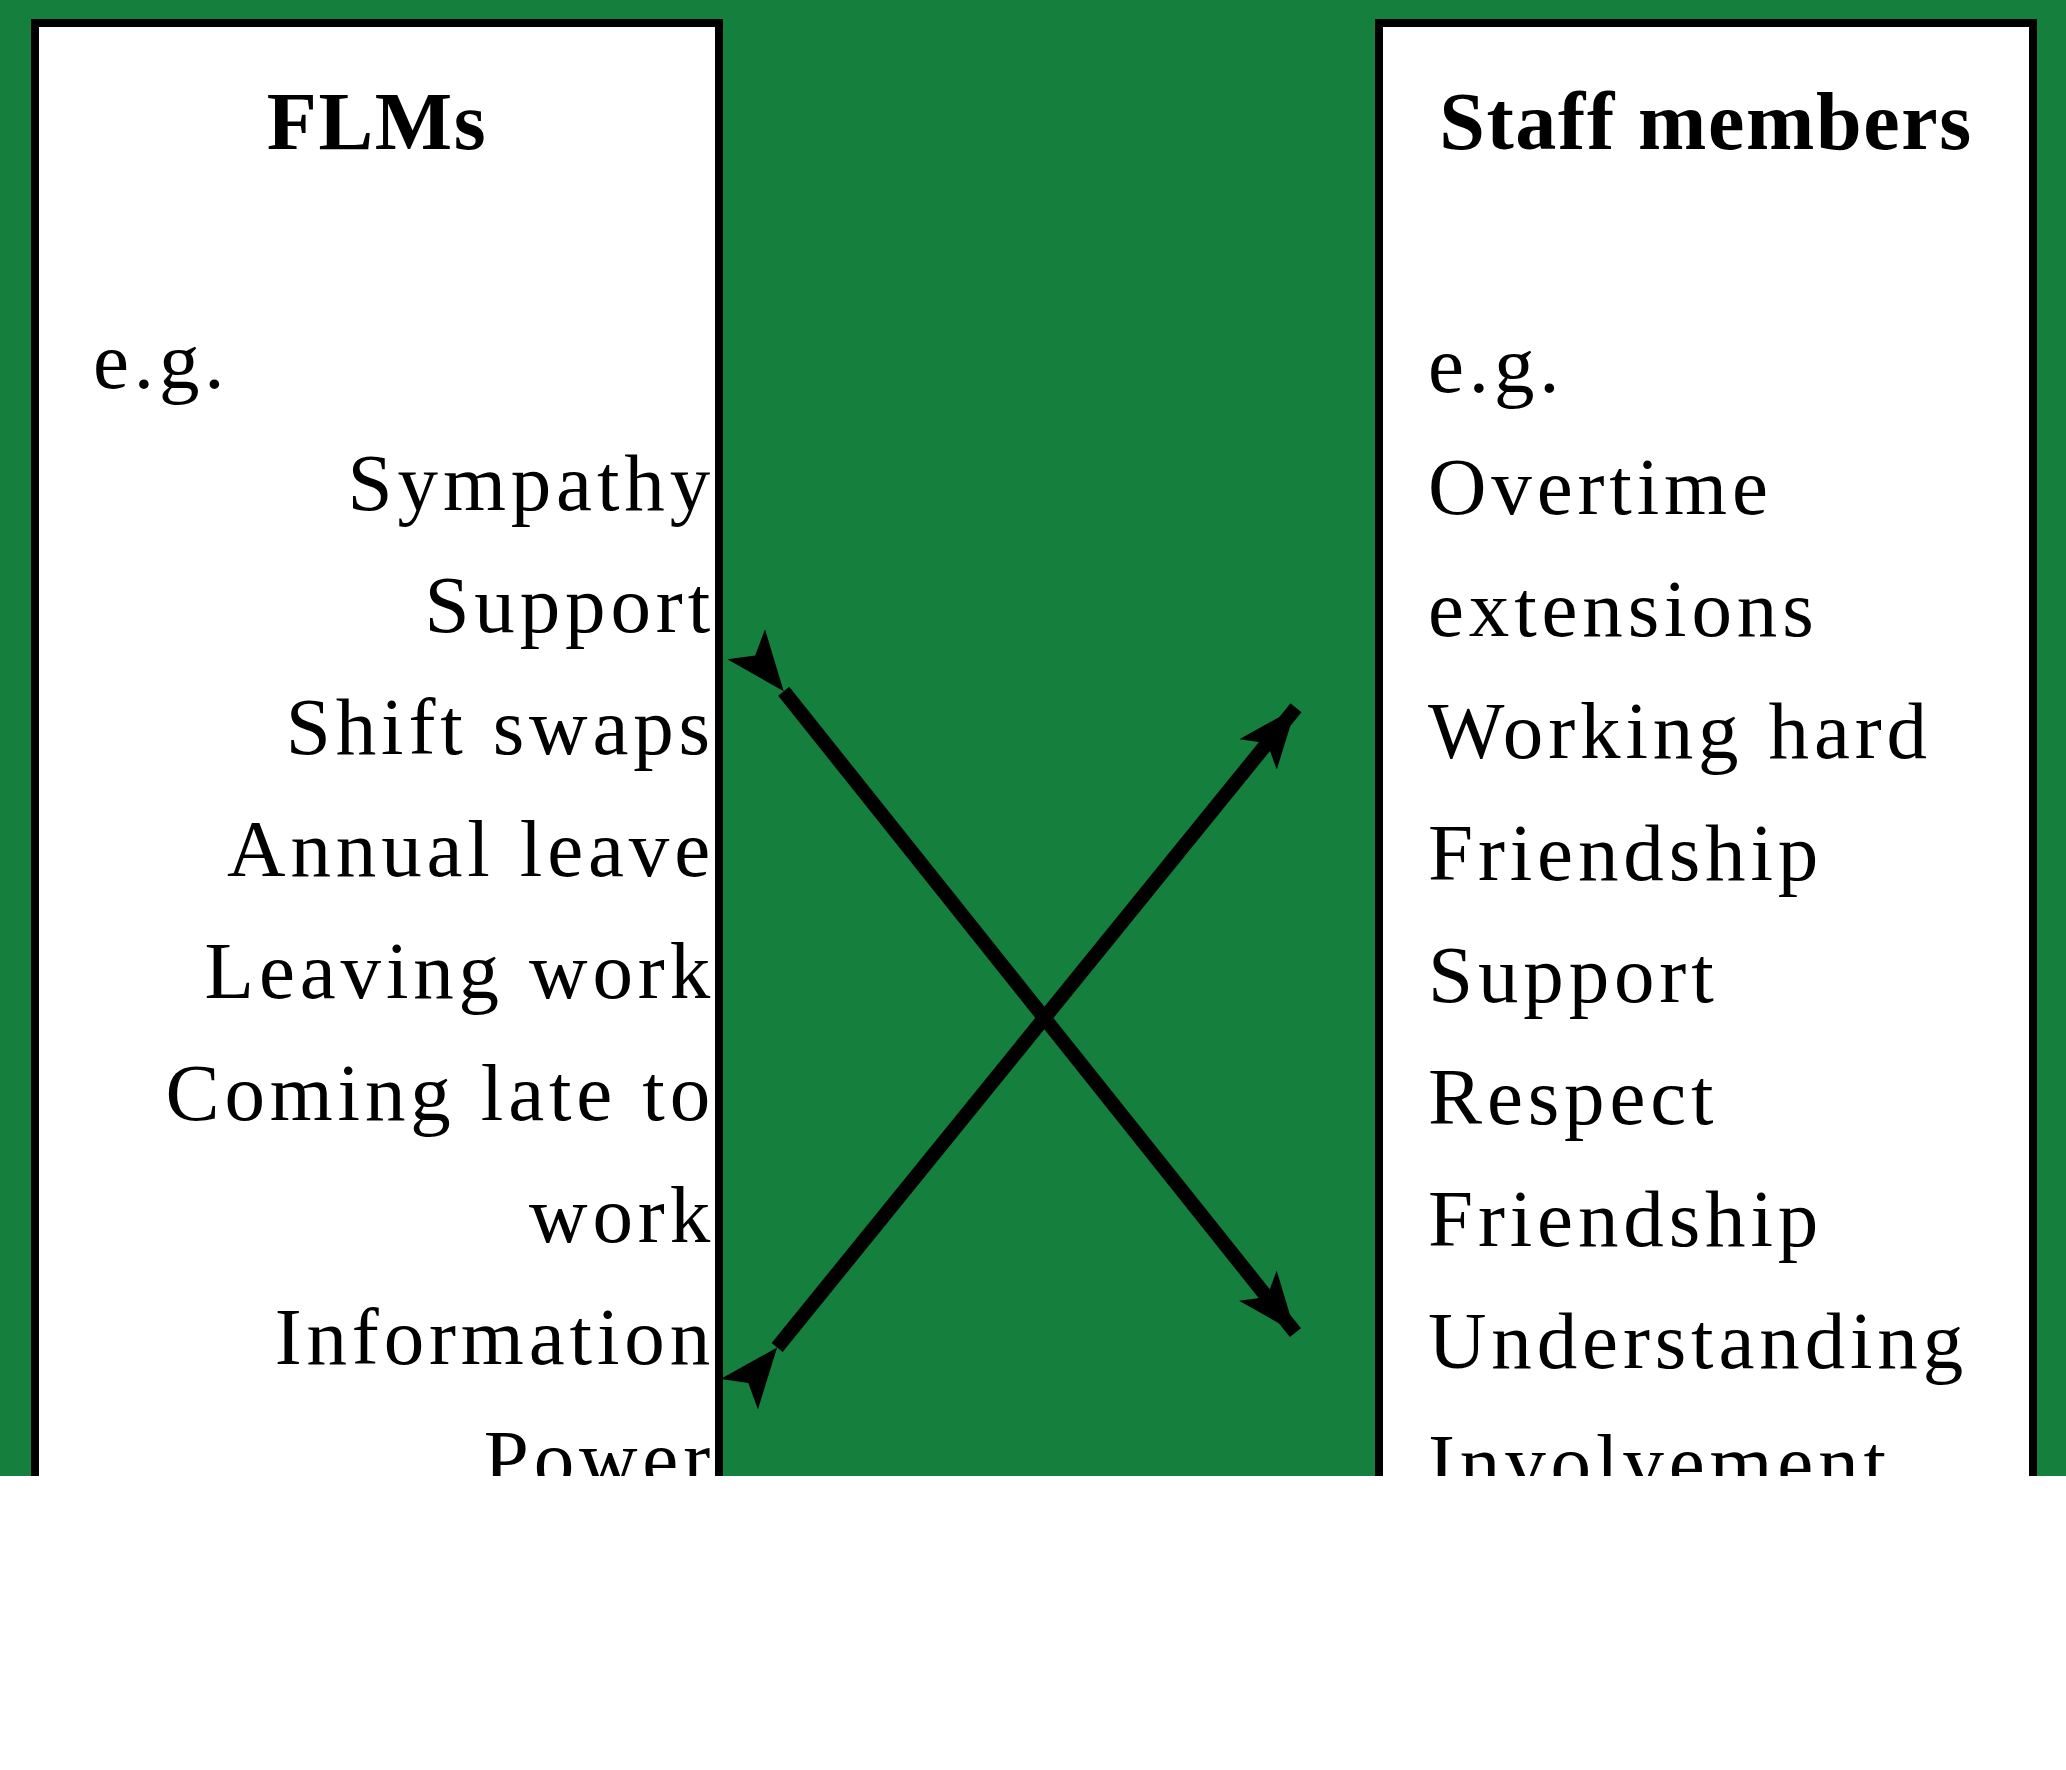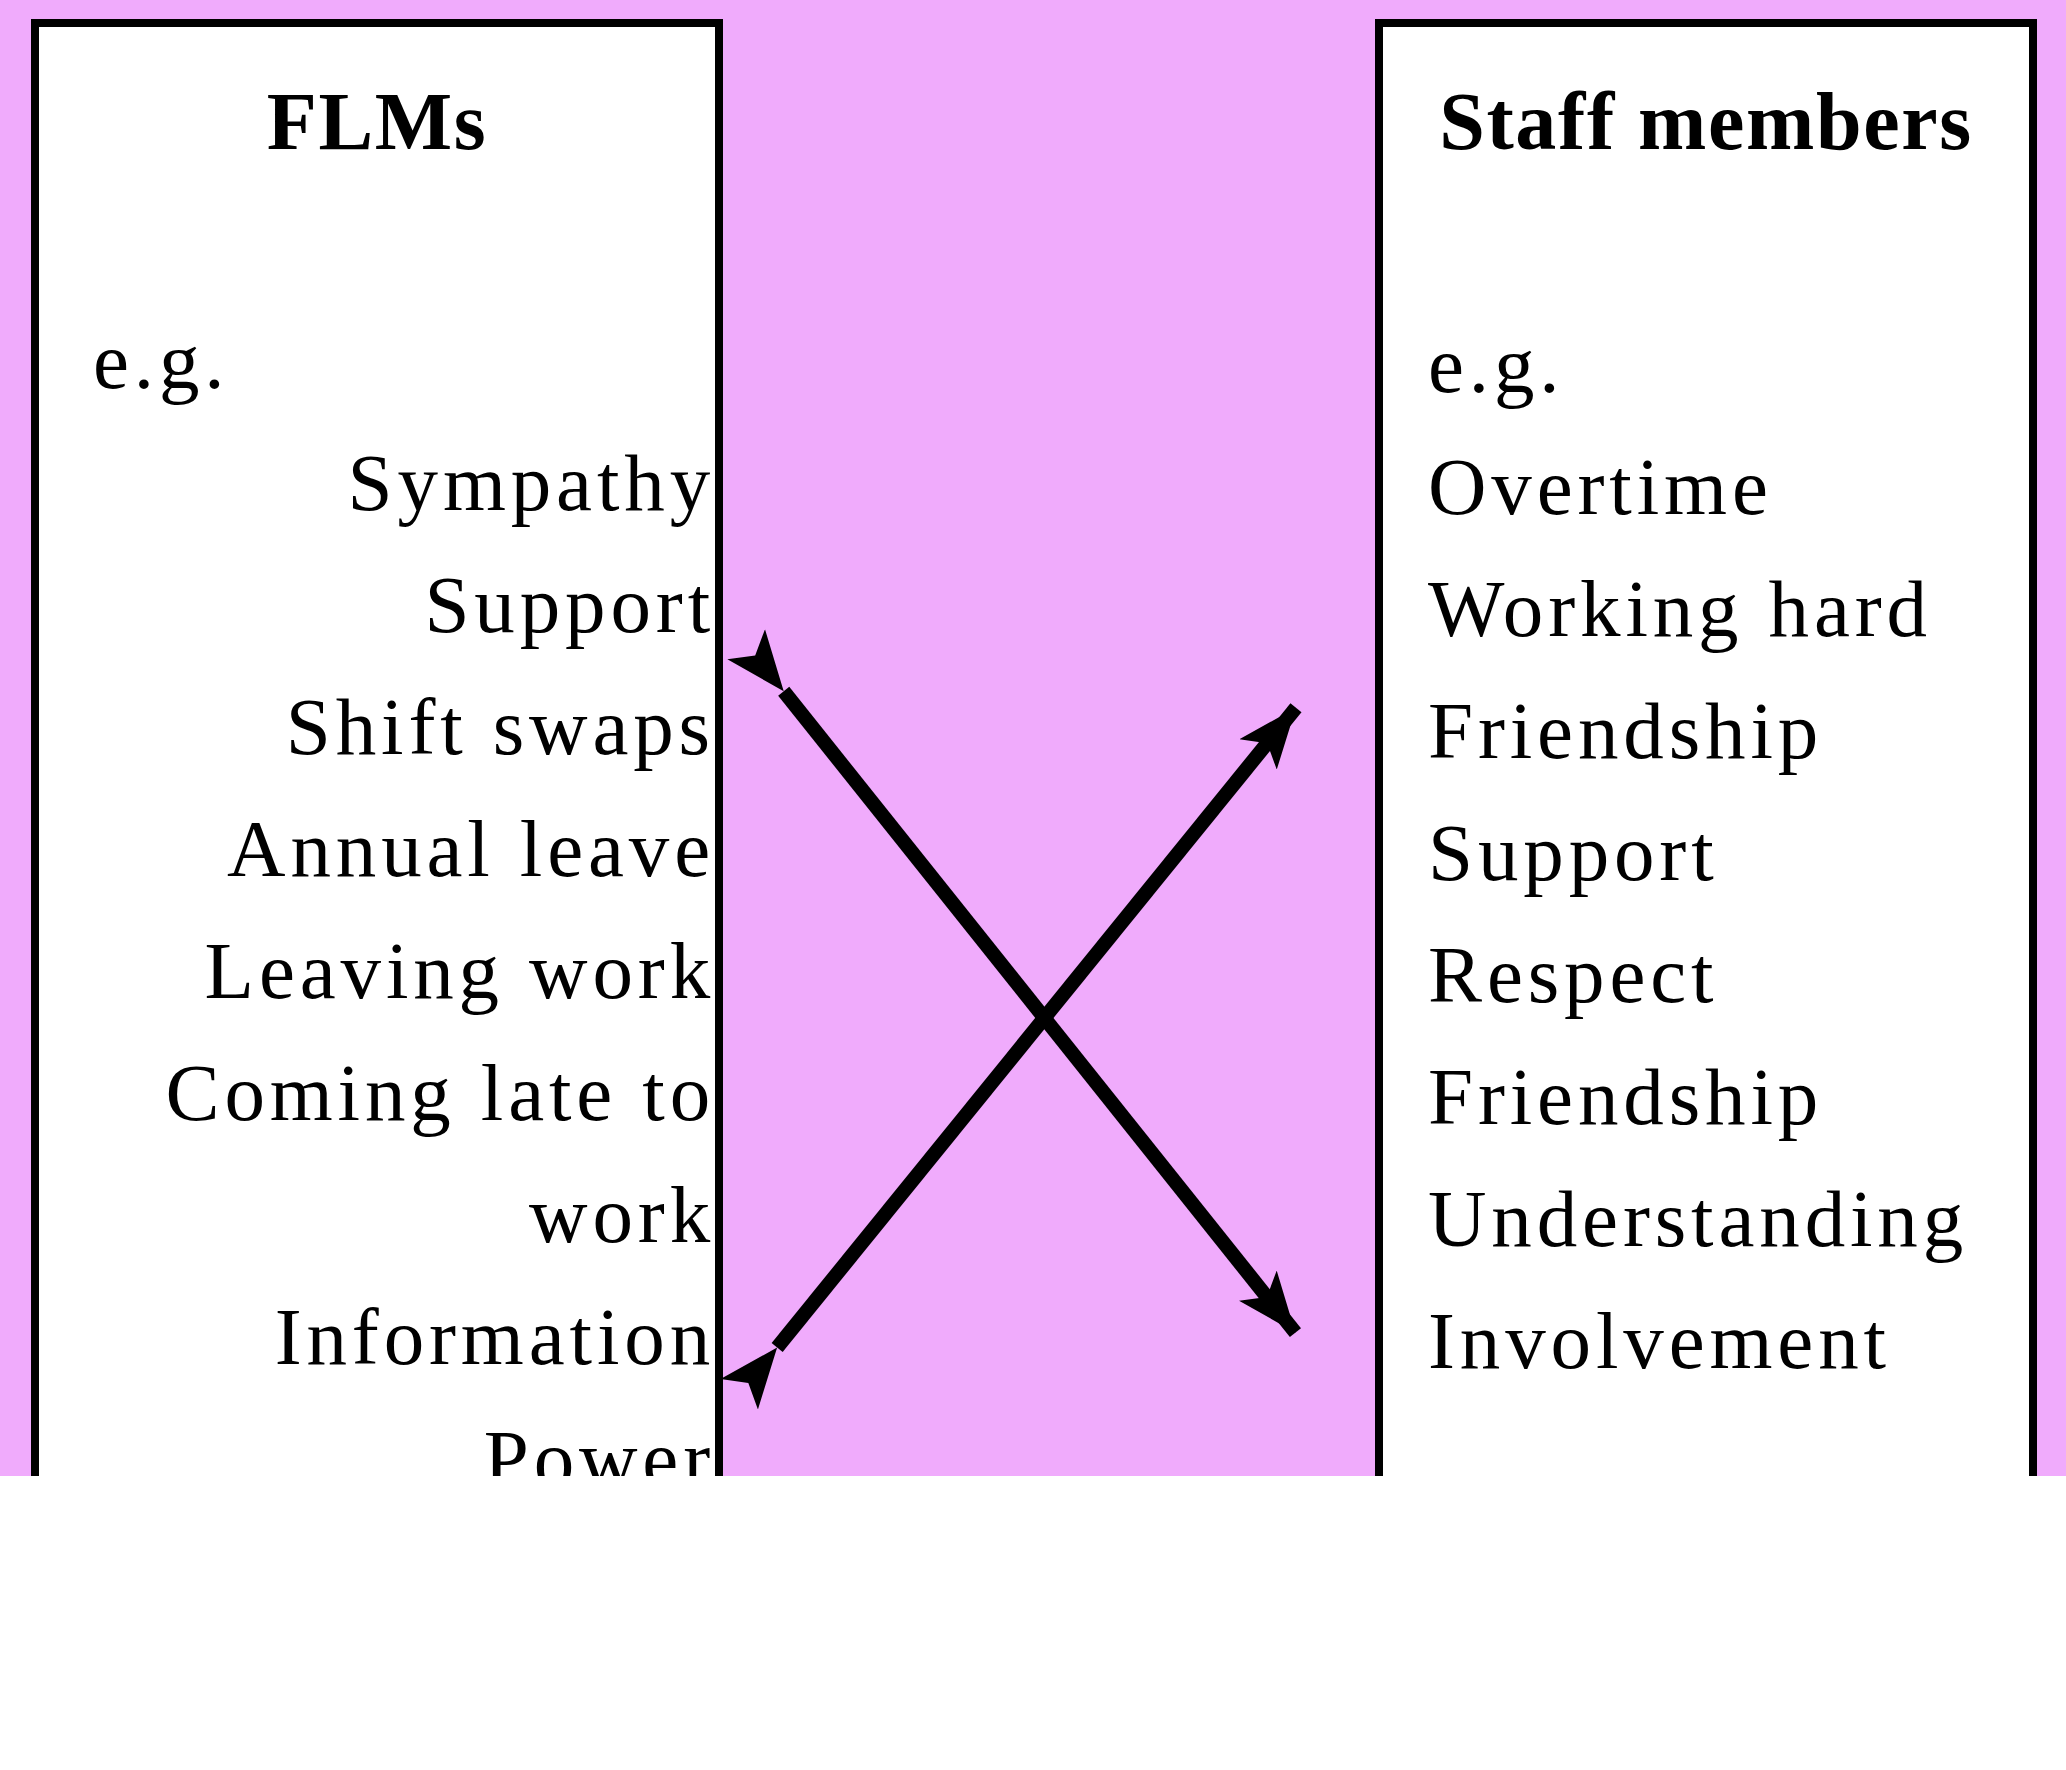--- a/index.html
+++ b/index.html
@@ -4,21 +4,21 @@
 <style>
   html, body {
     margin: 0;
     padding: 0;
     background: #ffffff;
   }
   #figure {
     position: relative;
     width: 2066px;
     height: 1476px;
-    background: #f0abfc;
+    background: #15803d;
     font-family: "Liberation Serif", "DejaVu Serif", serif;
     color: #000000;
     overflow: hidden;
   }
   .box {
     position: absolute;
     top: 19px;
     height: 1723px;
     border: 8.2px solid #000000;
     background: #ffffff;
@@ -93,20 +93,21 @@
       <div class="line centered">Information</div>
       <div class="line centered">Power</div>
     </div>
   </div>
 
   <div class="box" id="staff-box">
     <div class="box-title">Staff members</div>
     <div class="lines">
       <div class="line lefted">e.g.</div>
       <div class="line lefted">Overtime</div>
+      <div class="line lefted">extensions</div>
       <div class="line lefted">Working hard</div>
       <div class="line lefted">Friendship</div>
       <div class="line lefted">Support</div>
       <div class="line lefted">Respect</div>
       <div class="line lefted">Friendship</div>
       <div class="line lefted">Understanding</div>
       <div class="line lefted">Involvement</div>
     </div>
   </div>
 

